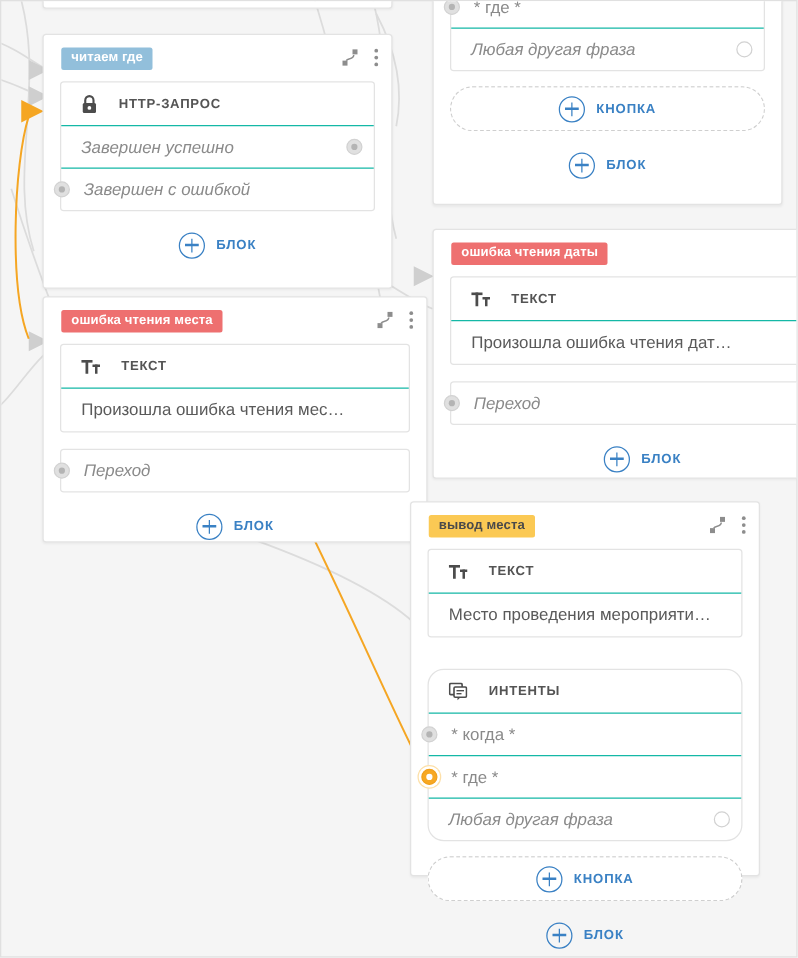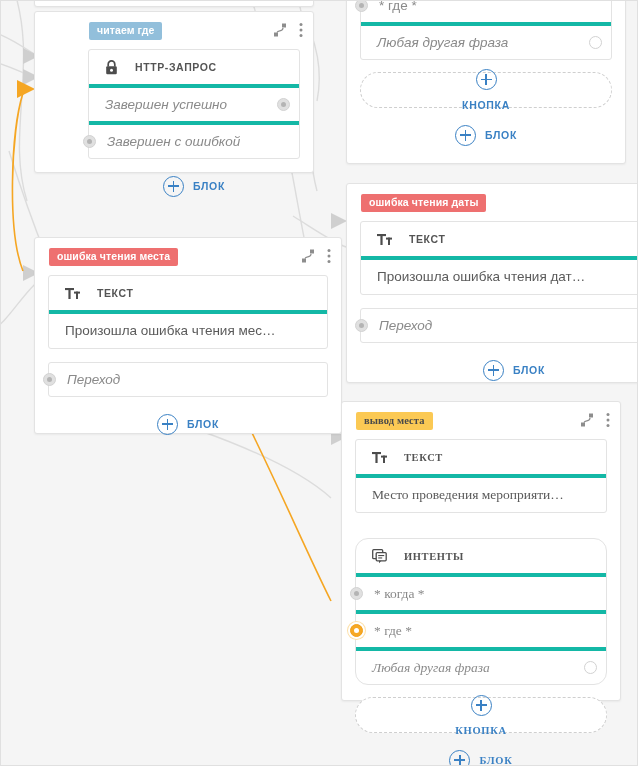--- a/index.html
+++ b/index.html
@@ -58,21 +58,21 @@
   .panel{
     border:1px solid #e3e3e3;
     border-radius:3px;
     background:#fff;
     margin-top:7px;
     box-sizing:border-box;
   }
   .panel-row{
     position:relative;
     box-sizing:border-box;
-    border-top:4px solid #14b8a6;
+    border-top:1px solid #14b8a6;
   }
   .panel-row:first-child{border-top:none;}
 
   .row-title{
     display:flex;align-items:center;
     height:34px;
     padding-left:16px;
     gap:17px;
   }
   .row-title .lbl{
@@ -151,21 +151,20 @@
     border:1px dashed #cfcfcf;
     border-radius:18px;
     color:#3a81c4;
     font-size:10.5px;
     font-weight:bold;
     letter-spacing:.7px;
     text-transform:uppercase;
     cursor:pointer;
     user-select:none;
     background:#fff;
-    flex-direction:column;
   }
   .plus{
     width:19px;height:19px;flex:0 0 19px;
     border:1.3px solid #3a81c4;border-radius:50%;
     position:relative;
   }
   .plus:before,.plus:after{
     content:"";position:absolute;background:#3a81c4;
   }
   .plus:before{left:4px;right:4px;top:50%;height:1.3px;margin-top:-.65px;}
@@ -201,21 +200,21 @@
 
     <g fill="none" stroke="#f5a623" stroke-width="1.6">
       <path d="M22 270 C 6 230, 10 130, 22 92"></path>
       <path d="M150 250 C 230 370, 290 520, 330 600"></path>
     </g>
     <polygon points="16,79 34,88 16,97" fill="#f5a623"></polygon>
   </svg>
 
   <div class="card" style="left:33px;top:-26px;width:280px;height:32px;"></div>
 
-  <div class="card" style="left:33px;top:10px;width:280px;height:162px;padding-left:40px;">
+  <div class="card" style="left:33px;top:26px;width:280px;height:204px;">
     <div class="card-head">
       <span class="badge blue">читаем где</span>
       <span class="head-tools">
         <svg class="ico-path" viewBox="0 0 14 14">
           <rect x="9" y="0.5" width="4" height="4" fill="#8d8d8d"></rect>
           <rect x="1" y="9.5" width="4" height="4" fill="#8d8d8d"></rect>
           <path d="M10 5 C 10 9, 5 7, 4 9.5" stroke="#8d8d8d" stroke-width="1.2" fill="none"></path>
         </svg>
         <svg class="ico-kebab" viewBox="0 0 4 16">
           <circle cx="2" cy="2.5" r="1.5" fill="#8d8d8d"></circle>
@@ -360,21 +359,21 @@
           <span class="dot grey left"></span>
         </div>
       </div>
       <div class="add-block">
         <span class="plus"></span>
         <span>БЛОК</span>
       </div>
     </div>
   </div>
 
-  <div class="card" style="left:340px;top:400px;width:280px;height:300px;font-family:Liberation Serif, serif;">
+  <div class="card" style="left:327px;top:400px;width:280px;height:300px;">
     <div class="card-head">
       <span class="badge yellow">вывод места</span>
       <span class="head-tools">
         <svg class="ico-path" viewBox="0 0 14 14">
           <rect x="9" y="0.5" width="4" height="4" fill="#8d8d8d"></rect>
           <rect x="1" y="9.5" width="4" height="4" fill="#8d8d8d"></rect>
           <path d="M10 5 C 10 9, 5 7, 4 9.5" stroke="#8d8d8d" stroke-width="1.2" fill="none"></path>
         </svg>
         <svg class="ico-kebab" viewBox="0 0 4 16">
           <circle cx="2" cy="2.5" r="1.5" fill="#8d8d8d"></circle>

